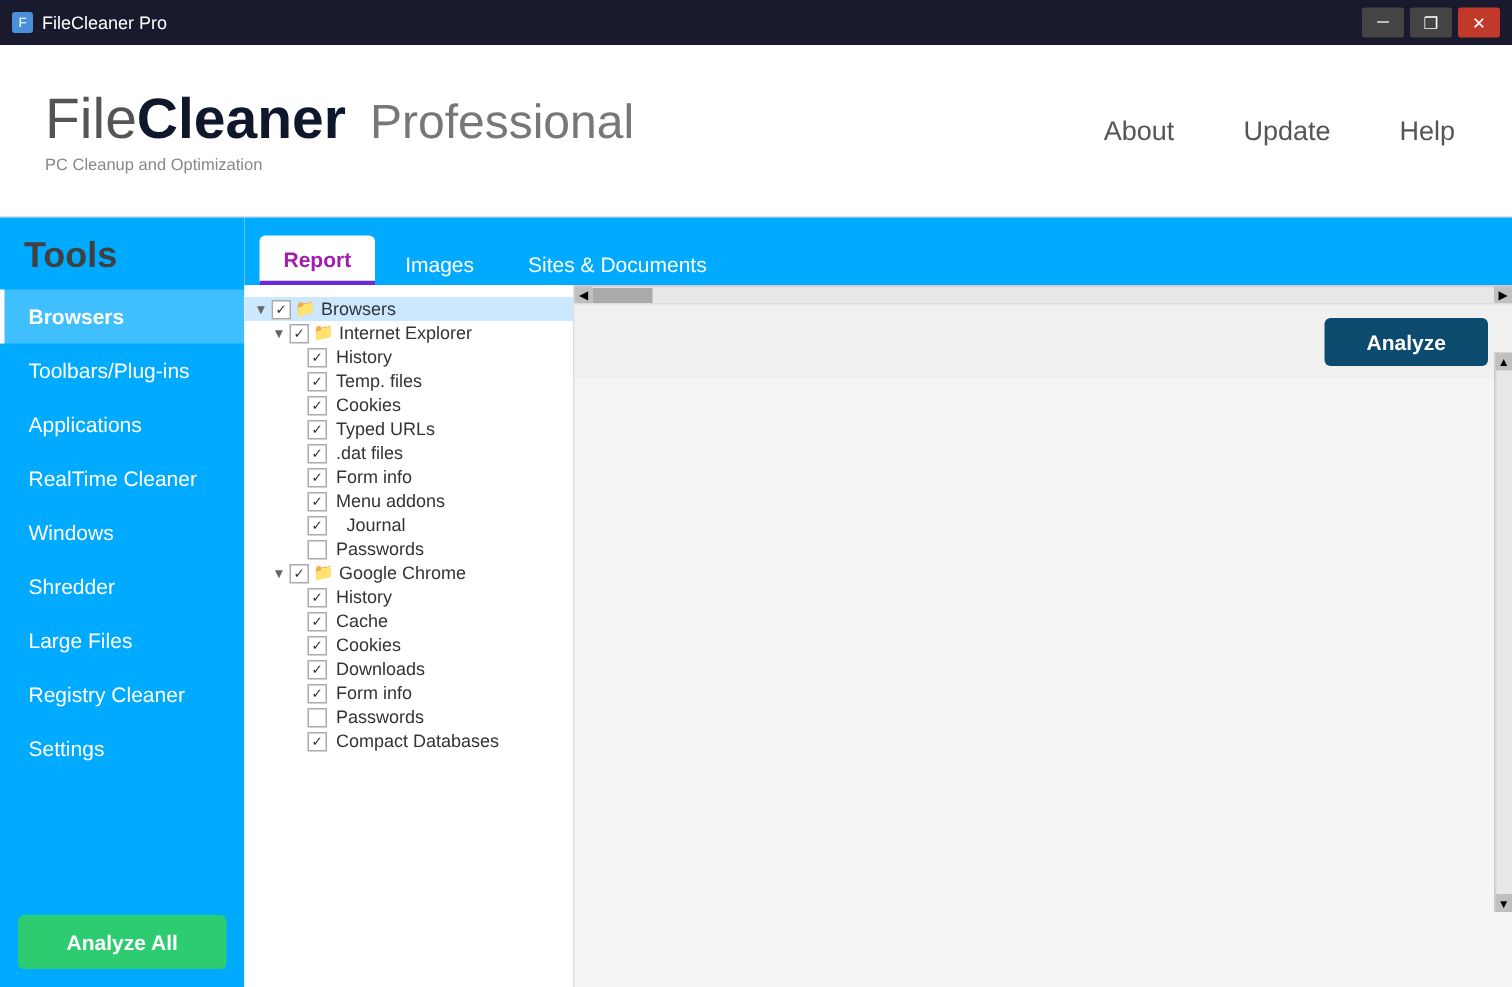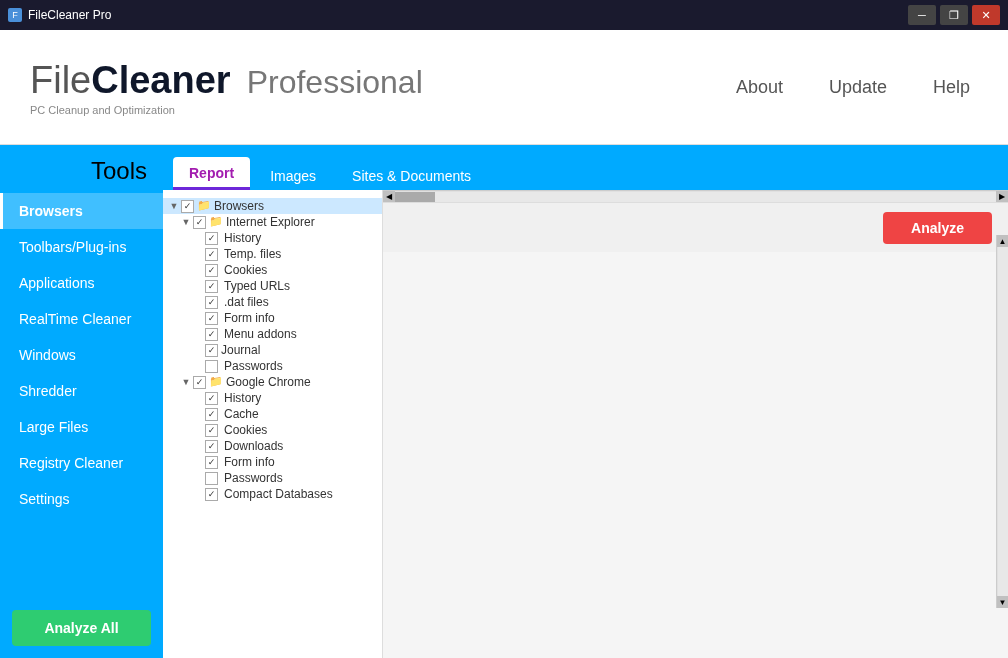--- a/index.html
+++ b/index.html
@@ -56,25 +56,24 @@
 
     
     .sidebar {
       width: 163px;
       background: #00aaff;
       display: flex;
       flex-direction: column;
       flex-shrink: 0;
     }
     .sidebar-title {
-      color: #000000;
+      color: #404040;
       font-size: 24px;
-      font-weight: 400;
+      font-weight: 700;
       padding: 12px 16px 8px 16px;
-      text-align: right;
     }
     .sidebar-item {
       padding: 10px 16px;
       color: white;
       font-size: 14px;
       cursor: pointer;
       border-left: 3px solid transparent;
     }
     .sidebar-item.active {
       background: rgba(255,255,255,0.25);
@@ -203,21 +202,21 @@
     .bottom-bar {
       height: 50px;
       background: #f0f0f0;
       border-top: 1px solid #ddd;
       display: flex;
       align-items: center;
       justify-content: flex-end;
       padding: 0 16px;
     }
     .analyze-btn {
-      background: #ef4444;
+      background: #0c4a6e;
       color: white;
       border: none;
       border-radius: 4px;
       padding: 8px 28px;
       font-size: 14px;
       font-weight: 600;
       cursor: pointer;
       text-align: center;
     }
 
@@ -347,21 +346,21 @@
         <div class="tree-item" style="padding-left:28px;">
           <div class="tree-checkbox checked" style="margin-left:14px;">✓</div>
           <span class="tree-label" style="margin-left:3px;">Form info</span>
         </div>
         <div class="tree-item" style="padding-left:28px;">
           <div class="tree-checkbox checked" style="margin-left:14px;">✓</div>
           <span class="tree-label" style="margin-left:3px;">Menu addons</span>
         </div>
         <div class="tree-item" style="padding-left:28px;">
           <div class="tree-checkbox checked" style="margin-left:14px;">✓</div>
-          <span class="tree-label" style="margin-left:0;">Journal</span>
+          <span class="tree-label" style="margin-left:10px;">Journal</span>
         </div>
         <div class="tree-item" style="padding-left:28px;">
           <div class="tree-checkbox" style="margin-left:14px;"></div>
           <span class="tree-label" style="margin-left:3px;">Passwords</span>
         </div>
 
         <div class="tree-item" style="padding-left:16px;">
           <div class="tree-toggle">▼</div>
           <div class="tree-checkbox checked">✓</div>
           <span class="tree-folder-icon">📁</span>

